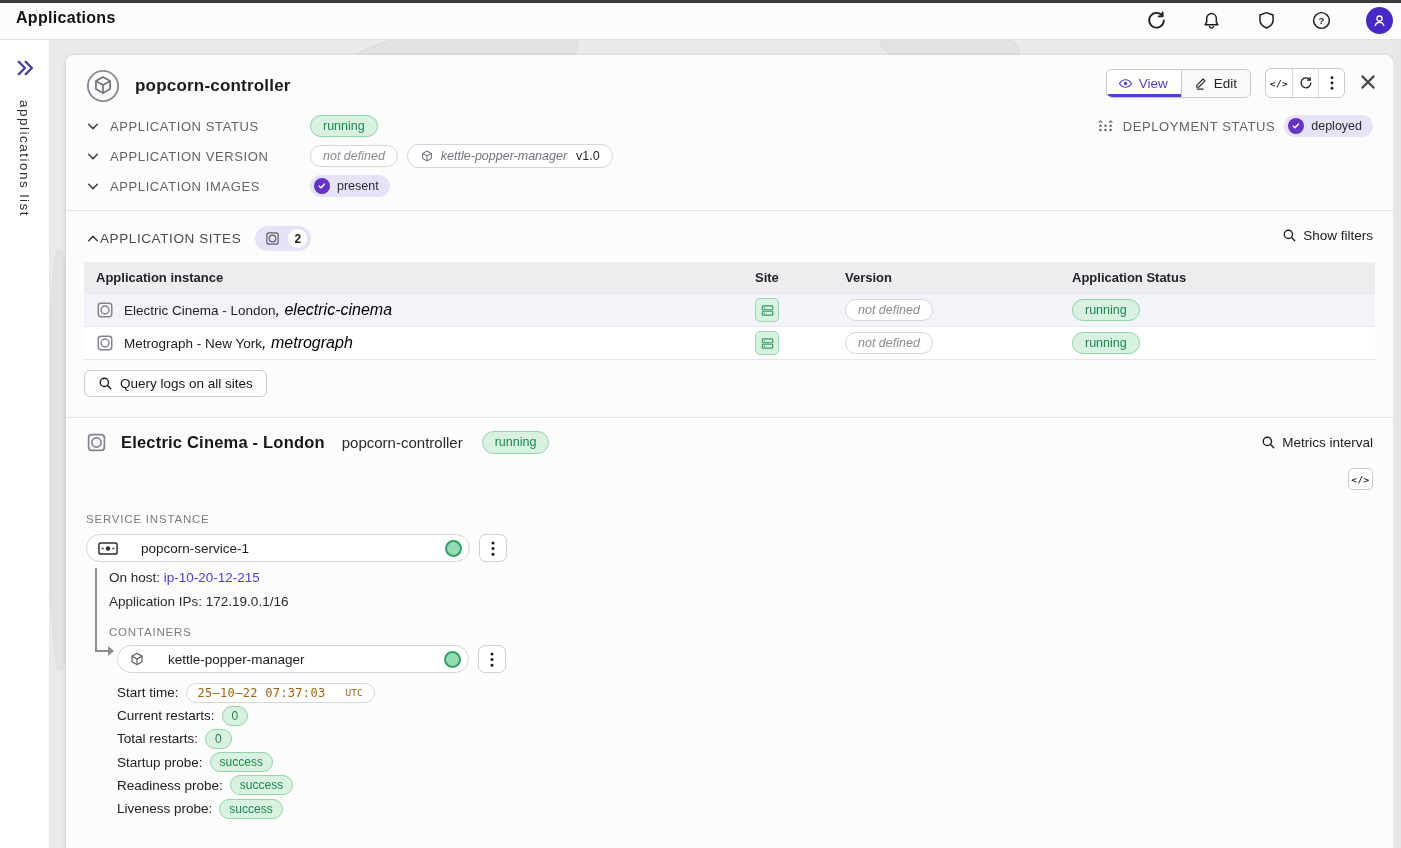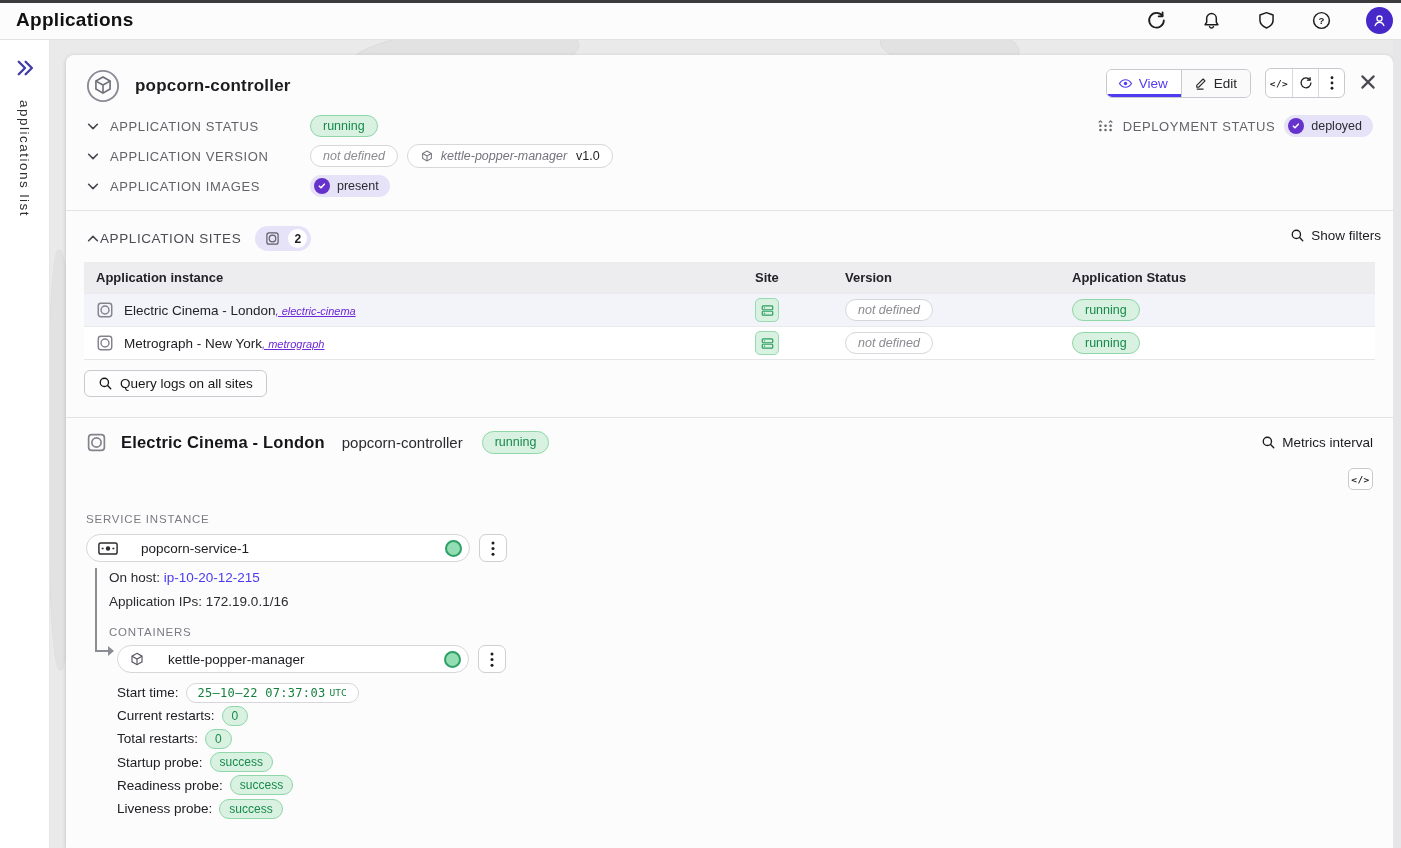--- a/index.html
+++ b/index.html
@@ -6,21 +6,21 @@
   html,body { width:1401px; height:848px; overflow:hidden;
     font-family:"Liberation Sans", sans-serif; background:#eaeaeb; color:#222; }
 
   
   .map-blob { position:absolute; background:#e2e2e3; border:1px solid #dcdcdd; border-radius:40% 55% 50% 45%; z-index:0; }
 
   
   .topbar { position:absolute; top:0; left:0; width:1401px; height:40px; background:#fcfcfc;
     border-bottom:1px solid #e2e2e3; z-index:5; }
   .top-strip { position:absolute; top:0; left:0; width:1401px; height:3px; background:#3c3c3e; }
-  .topbar-title { position:absolute; left:16px; top:9px; font-size:19px; font-weight:bold; letter-spacing:.3px; color:#111; }
+  .topbar-title { position:absolute; left:16px; top:9px; font-size:16px; font-weight:bold; letter-spacing:.3px; color:#111; }
   .topbar-icons { position:absolute; right:8px; top:7px; display:flex; align-items:center; gap:34px; }
   .tb-icon { width:21px; height:21px; color:#1d1d20; cursor:pointer; }
   .tb-icon svg { width:100%; height:100%; }
   .avatar { width:27px; height:27px; border-radius:50%; background:#4629c8; display:flex; align-items:center; justify-content:center; }
   .avatar svg { width:19px; height:19px; }
 
   
   .sidebar { position:absolute; top:40px; left:0; width:50px; height:808px; background:#fff;
     border-right:1px solid #e6e6e7; z-index:4; }
   .sb-expand { position:absolute; top:18px; left:15px; width:20px; height:20px; cursor:pointer; }
@@ -79,34 +79,34 @@
   .deploy-row svg.dep { width:17px; height:17px; color:#66666d; }
 
   
   .sites-head { position:absolute; top:15px; left:20px; display:flex; align-items:center; }
   .sites-head .lbl-caps { font-size:13.5px; color:#4c4c53; }
   .count-pill { margin-left:14px; display:flex; align-items:center; gap:8px; background:#e6e3f9;
     border-radius:13px; padding:3px 4px 3px 10px; }
   .count-pill svg { width:15px; height:15px; color:#5f5f68; }
   .count-num { width:19px; height:19px; border-radius:50%; background:#fff; font-size:12px; font-weight:bold;
     color:#222; display:flex; align-items:center; justify-content:center; }
-  .show-filters { position:absolute; top:17px; right:12px; display:flex; align-items:center; gap:6px;
+  .show-filters { position:absolute; top:17px; right:20px; display:flex; align-items:center; gap:6px;
     font-size:13.5px; color:#1b1b1f; cursor:pointer; }
   .show-filters svg { width:15px; height:15px; }
 
   .sites-table { position:absolute; top:51px; left:18px; width:1291px; border-bottom:1px solid #e6e6e9; }
   .trow { display:grid; grid-template-columns:671px 90px 227px 303px; align-items:center; }
   .thead { background:#ededf0; height:31px; font-size:13px; font-weight:bold; color:#232327; }
   .tcell-first { padding-left:12px; display:flex; align-items:center; gap:10px; }
   .tdata { height:33px; border-top:1px solid #eaeaed; font-size:13.5px; cursor:pointer; }
   .row-sel { background:#f3f3fa; }
   .row-alt { background:#fff; }
   .site-glyph { width:18px; height:18px; color:#83838c; flex:none; }
   .inst-name { color:#232327; }
-  .inst-id { color:#6d28d9; font-style:italic; font-size:11px;text-decoration:underline; }
+  .inst-id { color:#000000; font-style:italic; font-size:16px; }
   .site-box { width:24px; height:24px; border-radius:5px; background:#d8f1e0; border:1px solid #98dbb0;
     display:flex; align-items:center; justify-content:center; color:#2d9e60; }
   .site-box svg { width:15px; height:15px; }
 
   .query-btn { position:absolute; top:159px; left:18px; display:flex; align-items:center; gap:7px;
     border:1px solid #c9c9cf; border-radius:6px; background:#fdfdfd; padding:5px 13px;
     font-size:13.5px; color:#17171b; cursor:pointer; }
   .query-btn svg { width:15px; height:15px; }
 
   
@@ -143,22 +143,22 @@
   .nest-arrow { position:absolute; left:42px; top:228px; width:0; height:0;
     border-left:6px solid #8d8d96; border-top:5px solid transparent; border-bottom:5px solid transparent; }
 
   .host-line { position:absolute; left:43px; top:152px; font-size:13.5px; color:#2b2b30; }
   .host-link { color:#4b3bf0; cursor:pointer; }
   .ips-line { position:absolute; left:43px; top:176px; font-size:13.5px; color:#2b2b30; }
   .containers-label { position:absolute; left:43px; top:208px; font-size:11.5px; letter-spacing:.8px; color:#7b7b82; }
 
   .detail-list { position:absolute; left:51px; top:263px; }
   .drow { display:flex; align-items:center; height:23.2px; gap:7px; font-size:13.5px; color:#202024; }
-  .pill-mono { font-family:"DejaVu Sans Mono", monospace; font-size:12px; color:#15803d; font-style:normal;
-    letter-spacing:.3px; gap:4px; padding:3px 11px; }
+  .pill-mono { font-family:"DejaVu Sans Mono", monospace; font-size:12px; color:#a16207; font-style:normal;
+    letter-spacing:.3px; gap:20px; padding:3px 11px; }
   .pill-mono .utc { font-size:9.5px; letter-spacing:0; }
   .pill-val { padding:3px 9px; font-size:12px; }
 </style>
 </head>
 <body>
 
 <div class="map-blob" style="left:350px; top:28px; width:230px; height:58px; transform:rotate(-7deg);"></div>
 <div class="map-blob" style="left:880px; top:22px; width:140px; height:46px; transform:rotate(5deg);"></div>
 <div class="map-blob" style="left:48px; top:250px; width:26px; height:420px;"></div>
 

